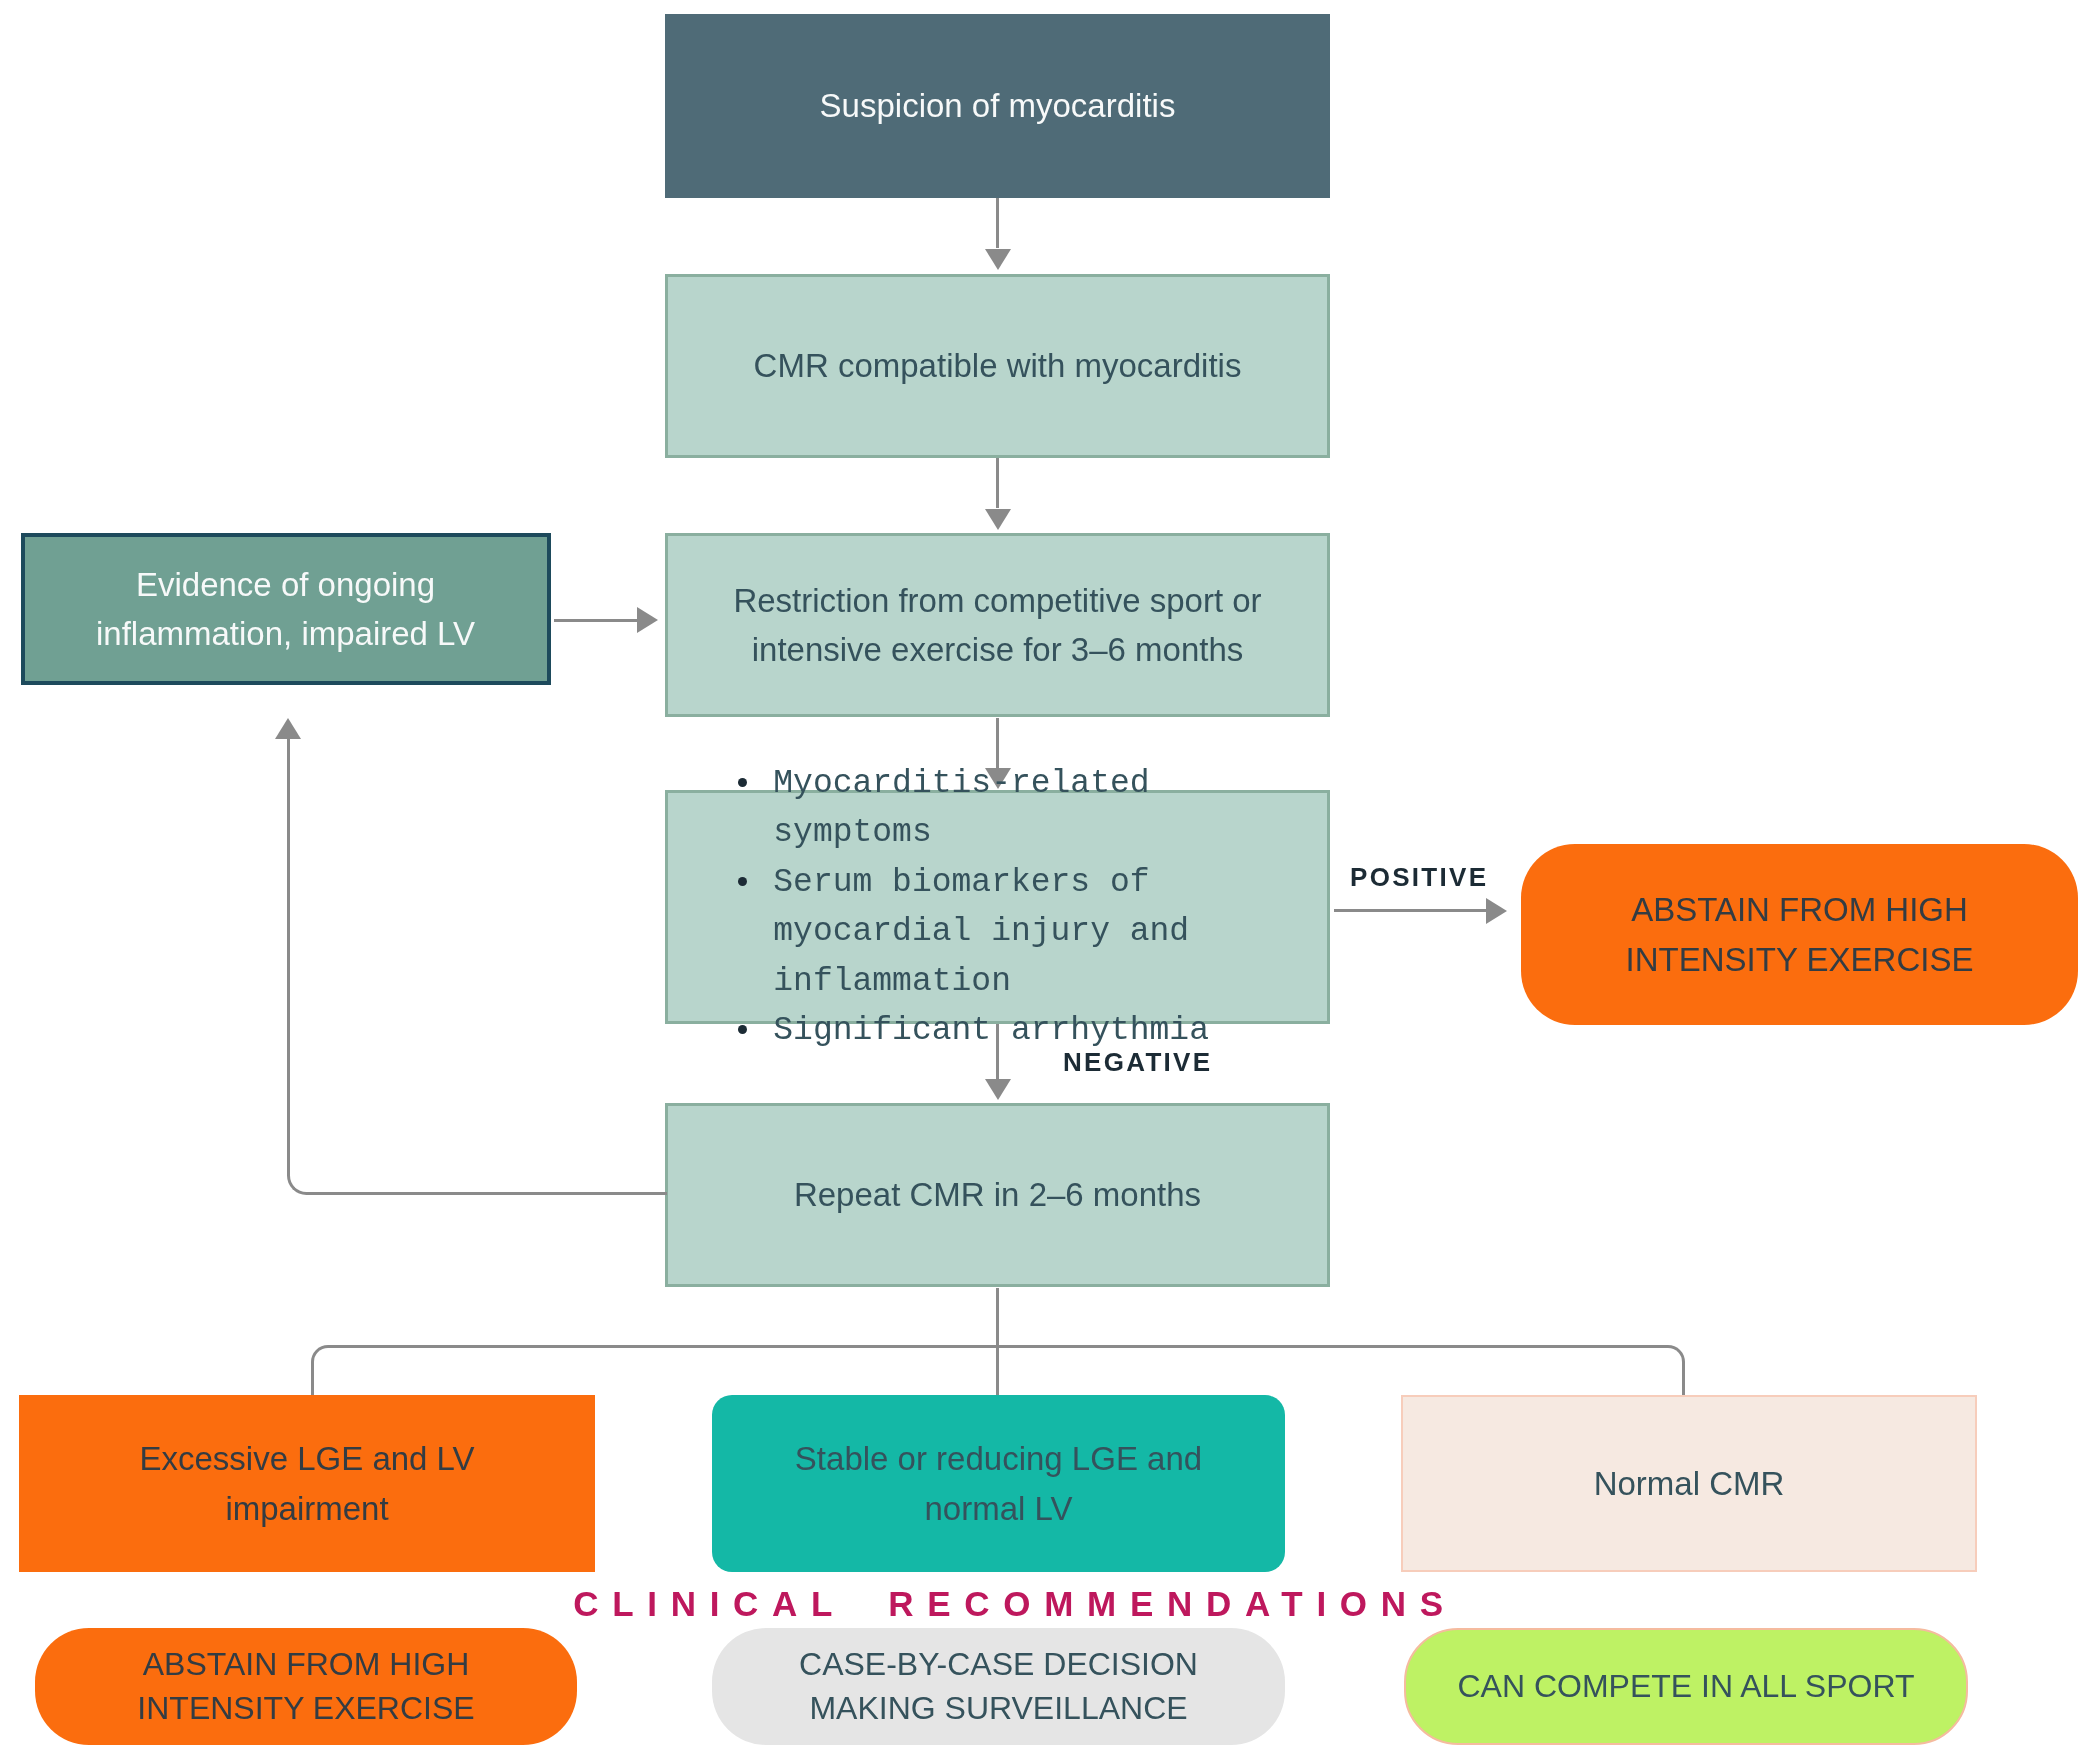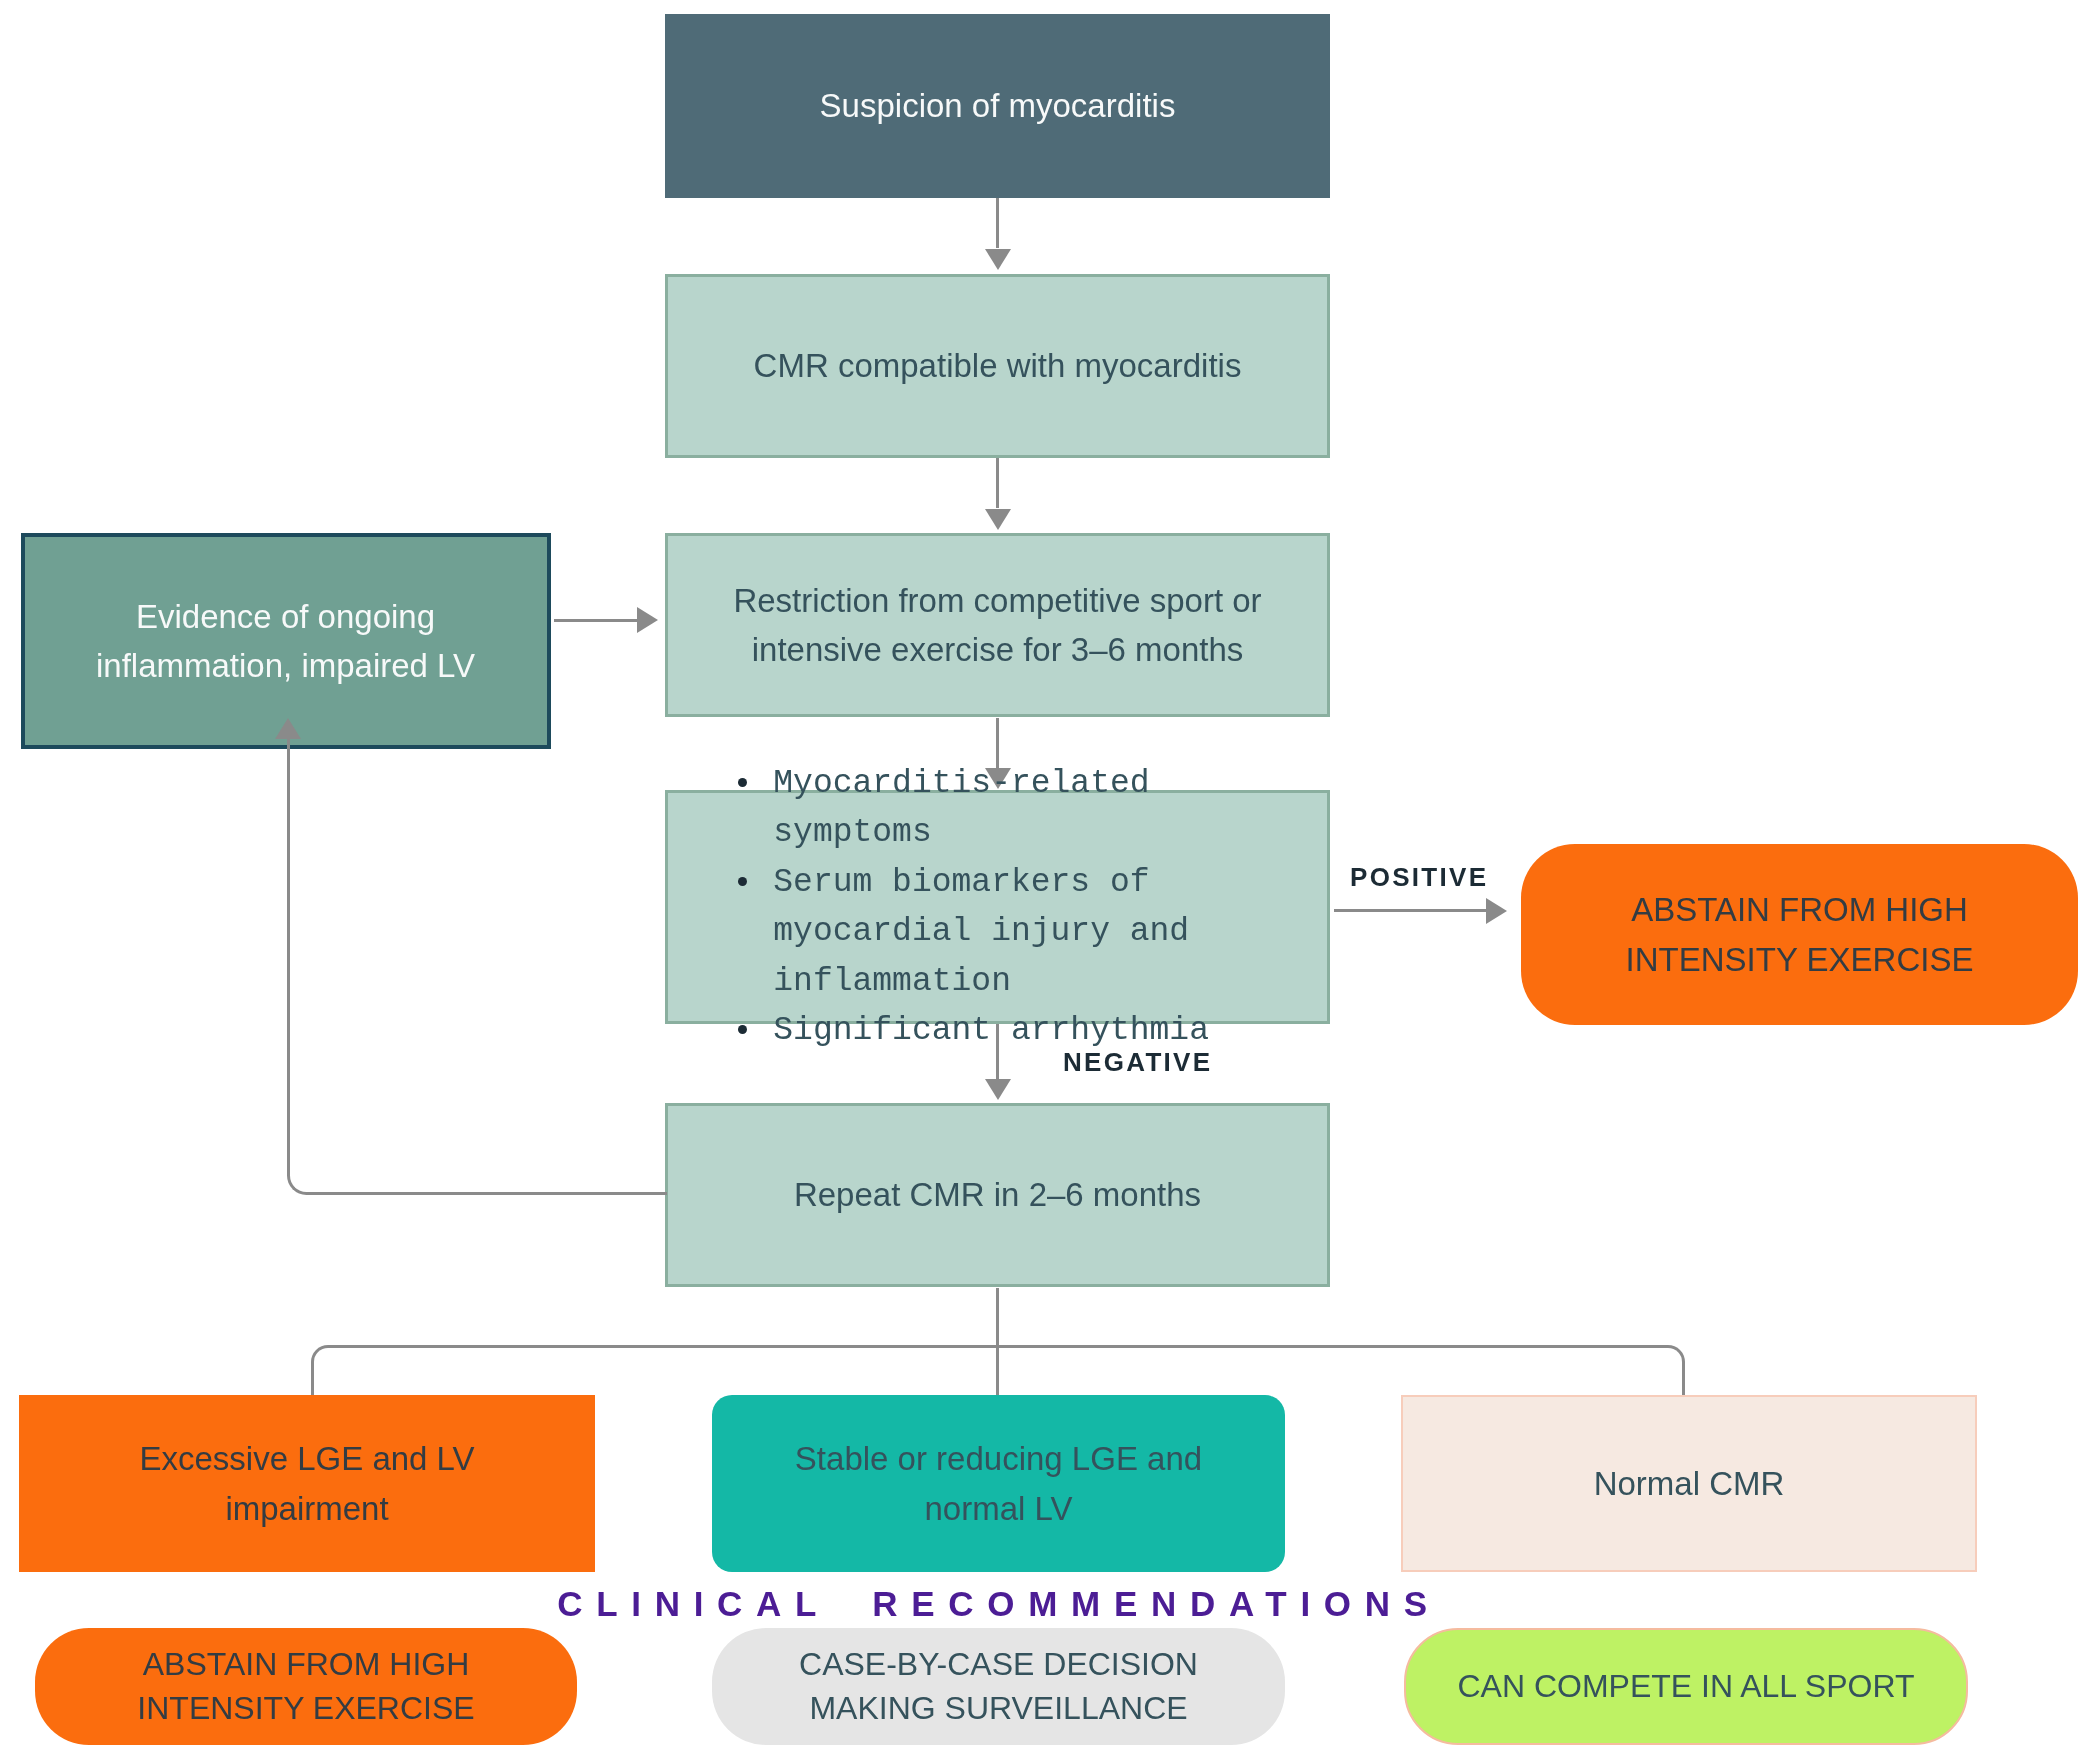--- a/index.html
+++ b/index.html
@@ -25,22 +25,22 @@
   .lbl{position:absolute;font-size:26px;font-weight:bold;color:#1c2b35;letter-spacing:2.3px;}
   .elbow-loop{position:absolute;left:287px;top:739px;width:380px;height:456px;box-sizing:border-box;
               border-left:3.4px solid #8a8a8a;border-bottom:3.4px solid #8a8a8a;border-bottom-left-radius:19.4px;}
   .elbow-branch{position:absolute;left:311px;top:1345px;width:1374px;height:51px;box-sizing:border-box;
               border-top:3.4px solid #8a8a8a;border-left:3.4px solid #8a8a8a;border-right:3.4px solid #8a8a8a;
               border-radius:17px 17px 0 0;}
   .criteria{justify-content:flex-start;text-align:left;padding:23px 40px 23px 51px;font-family:Liberation Mono, monospace;}
   .criteria ul{margin:0;padding-left:44px;list-style:disc;}
   .criteria li{margin:0;padding-left:10.3px;}
   .criteria li::marker{color:#1c2b35;}
-  .heading{position:absolute;left:366px;top:1584px;width:1266px;text-align:center;
-           font-size:35px;font-weight:bold;color:#4c1d95;letter-spacing:13.7px;word-spacing:19.4px;}
+  .heading{position:absolute;left:382px;top:1584px;width:1266px;text-align:center;
+           font-size:35px;font-weight:bold;color:#be185d;letter-spacing:13.7px;word-spacing:19.4px;}
   .wrap-tight{padding:0 97px;}
   .wrap-mid{padding:0 80px;}
   .wrap-soft{padding:0 63px;}
 </style>
 </head>
 <body>
 
 <div class="canvas">
 
   <div class="node dark" style="left:665px;top:13.7px;width:665px;height:184px;">
@@ -50,21 +50,21 @@
   <div class="vline" style="left:996px;top:198px;height:50px;"></div>
   <div class="arr down" style="left:985px;top:249px;"></div>
 
   <div class="node sage" style="left:665px;top:274px;width:665px;height:184px;">
     <span>CMR compatible with myocarditis</span>
   </div>
 
   <div class="vline" style="left:996px;top:458px;height:50px;"></div>
   <div class="arr down" style="left:985px;top:509px;"></div>
 
-  <div class="node teal wrap-soft" style="left:20.5px;top:533px;width:530px;height:216px;">
+  <div class="node teal wrap-soft" style="left:20.5px;top:533px;width:530px;height:152px;">
     <span>Evidence of ongoing inflammation, impaired LV</span>
   </div>
 
   <div class="hline" style="left:554px;top:619px;width:84px;"></div>
   <div class="arr right" style="left:637px;top:607px;"></div>
 
   <div class="node sage" style="left:665px;top:533px;width:665px;height:184px;padding:0 28.5px;">
     <span>Restriction from competitive sport or intensive exercise for 3–6 months</span>
   </div>
 

